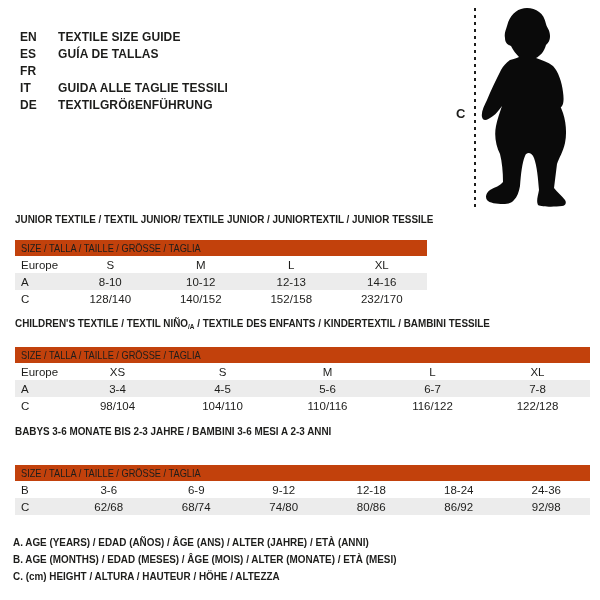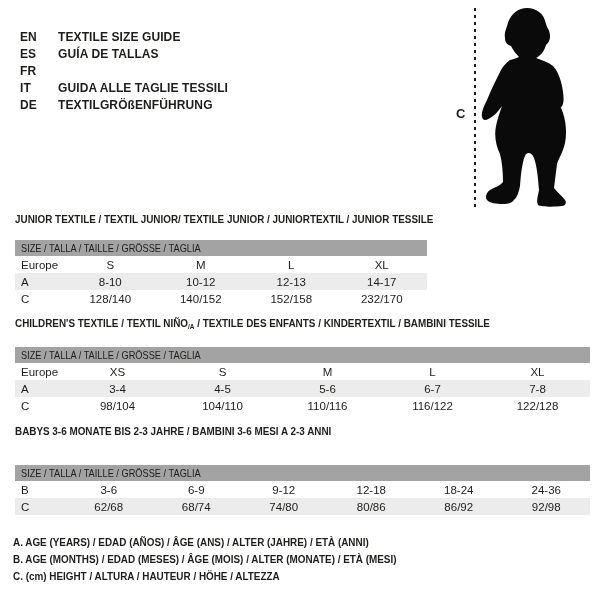--- a/index.html
+++ b/index.html
@@ -28,21 +28,21 @@
   .squish{display:inline-block;transform:scaleX(0.86);transform-origin:0 50%;white-space:nowrap;}
   .squish .sub{font-size:7.5px;position:relative;bottom:-2px;}
   .t1-title{top:213px;}
   .t2-title{top:317px;}
   .t3-title{top:423px;line-height:16px;}
   
   .sizetable{left:15px;}
   .t1{top:240px;width:412px;}
   .t2{top:347px;width:575px;}
   .t3{top:465px;width:575px;}
-  .size-bar{height:16px;background:#a3a3a3;display:flex;align-items:center;
+  .size-bar{height:16px;background:#c2410c;display:flex;align-items:center;
     padding-left:6px;font-size:11px;}
   .size-bar .bar-text{display:inline-block;transform:scaleX(0.84);
     transform-origin:0 50%;white-space:nowrap;}
   .trow{display:flex;height:17px;align-items:center;font-size:11.5px;}
   .trow.alt{background:#ececec;}
   .trow .lbl{flex:0 0 44px;padding-left:6px;}
   .trow .cell{flex:1 1 0;text-align:center;white-space:nowrap;}
   
   .footnotes{left:13px;top:536px;}
   .footnote{height:17px;font-weight:bold;font-size:11.5px;white-space:nowrap;}
@@ -130,21 +130,21 @@
     <span class="cell">S</span>
     <span class="cell">M</span>
     <span class="cell">L</span>
     <span class="cell">XL</span>
   </div>
   <div class="trow alt">
     <span class="lbl">A</span>
     <span class="cell">8-10</span>
     <span class="cell">10-12</span>
     <span class="cell">12-13</span>
-    <span class="cell">14-17</span>
+    <span class="cell">14-16</span>
   </div>
   <div class="trow">
     <span class="lbl">C</span>
     <span class="cell">128/140</span>
     <span class="cell">140/152</span>
     <span class="cell">152/158</span>
     <span class="cell">232/170</span>
   </div>
 </div>
 

